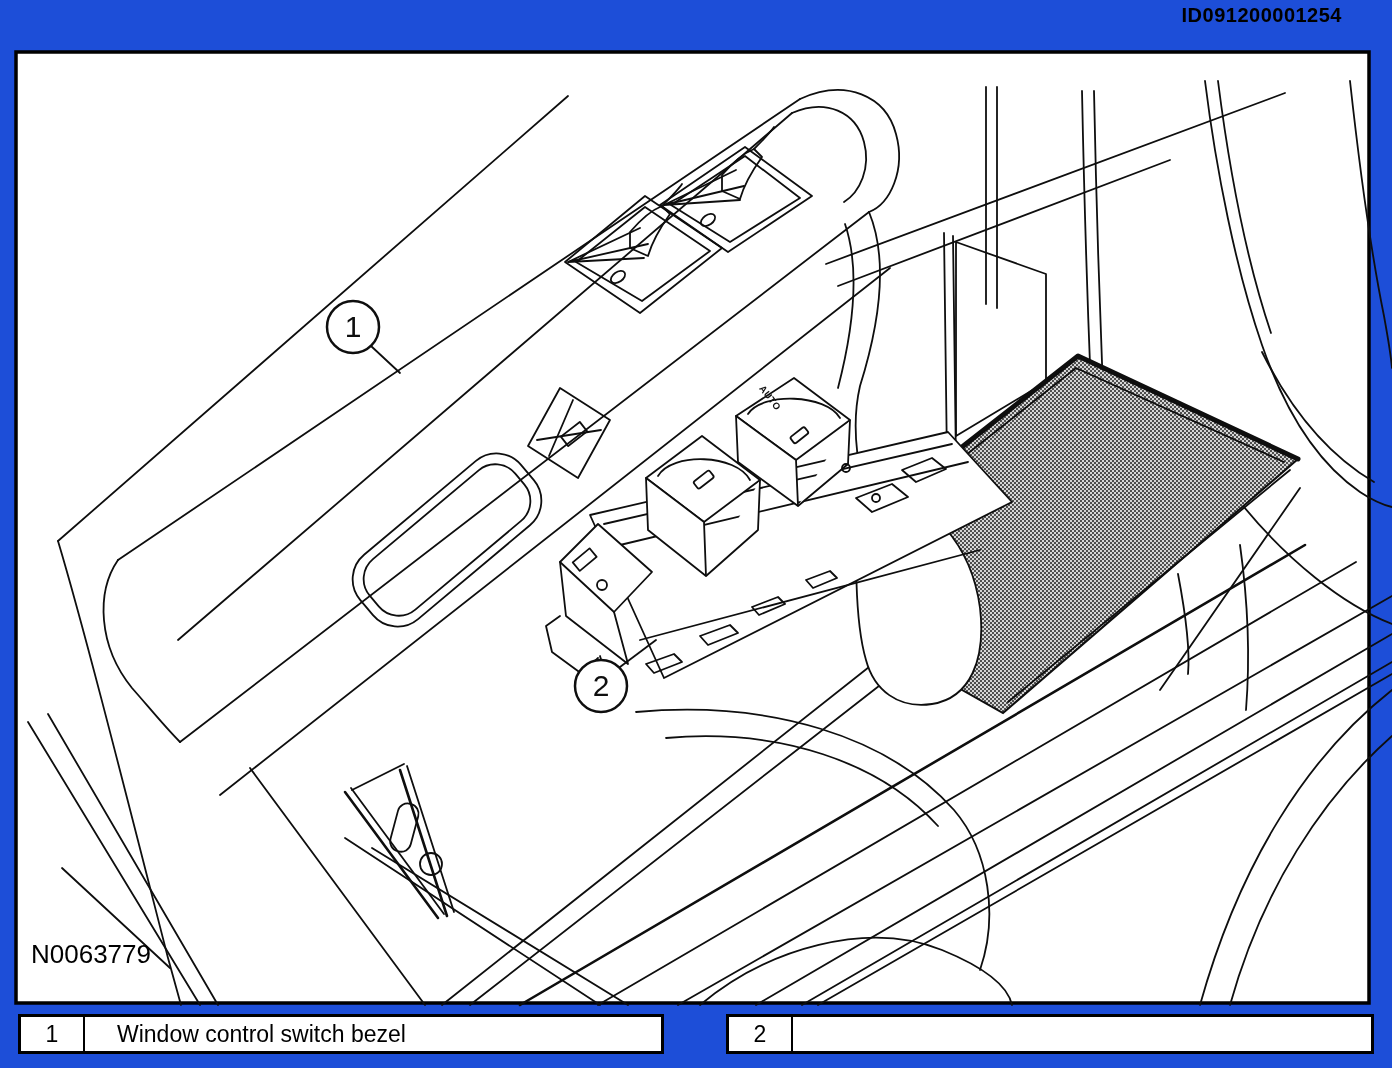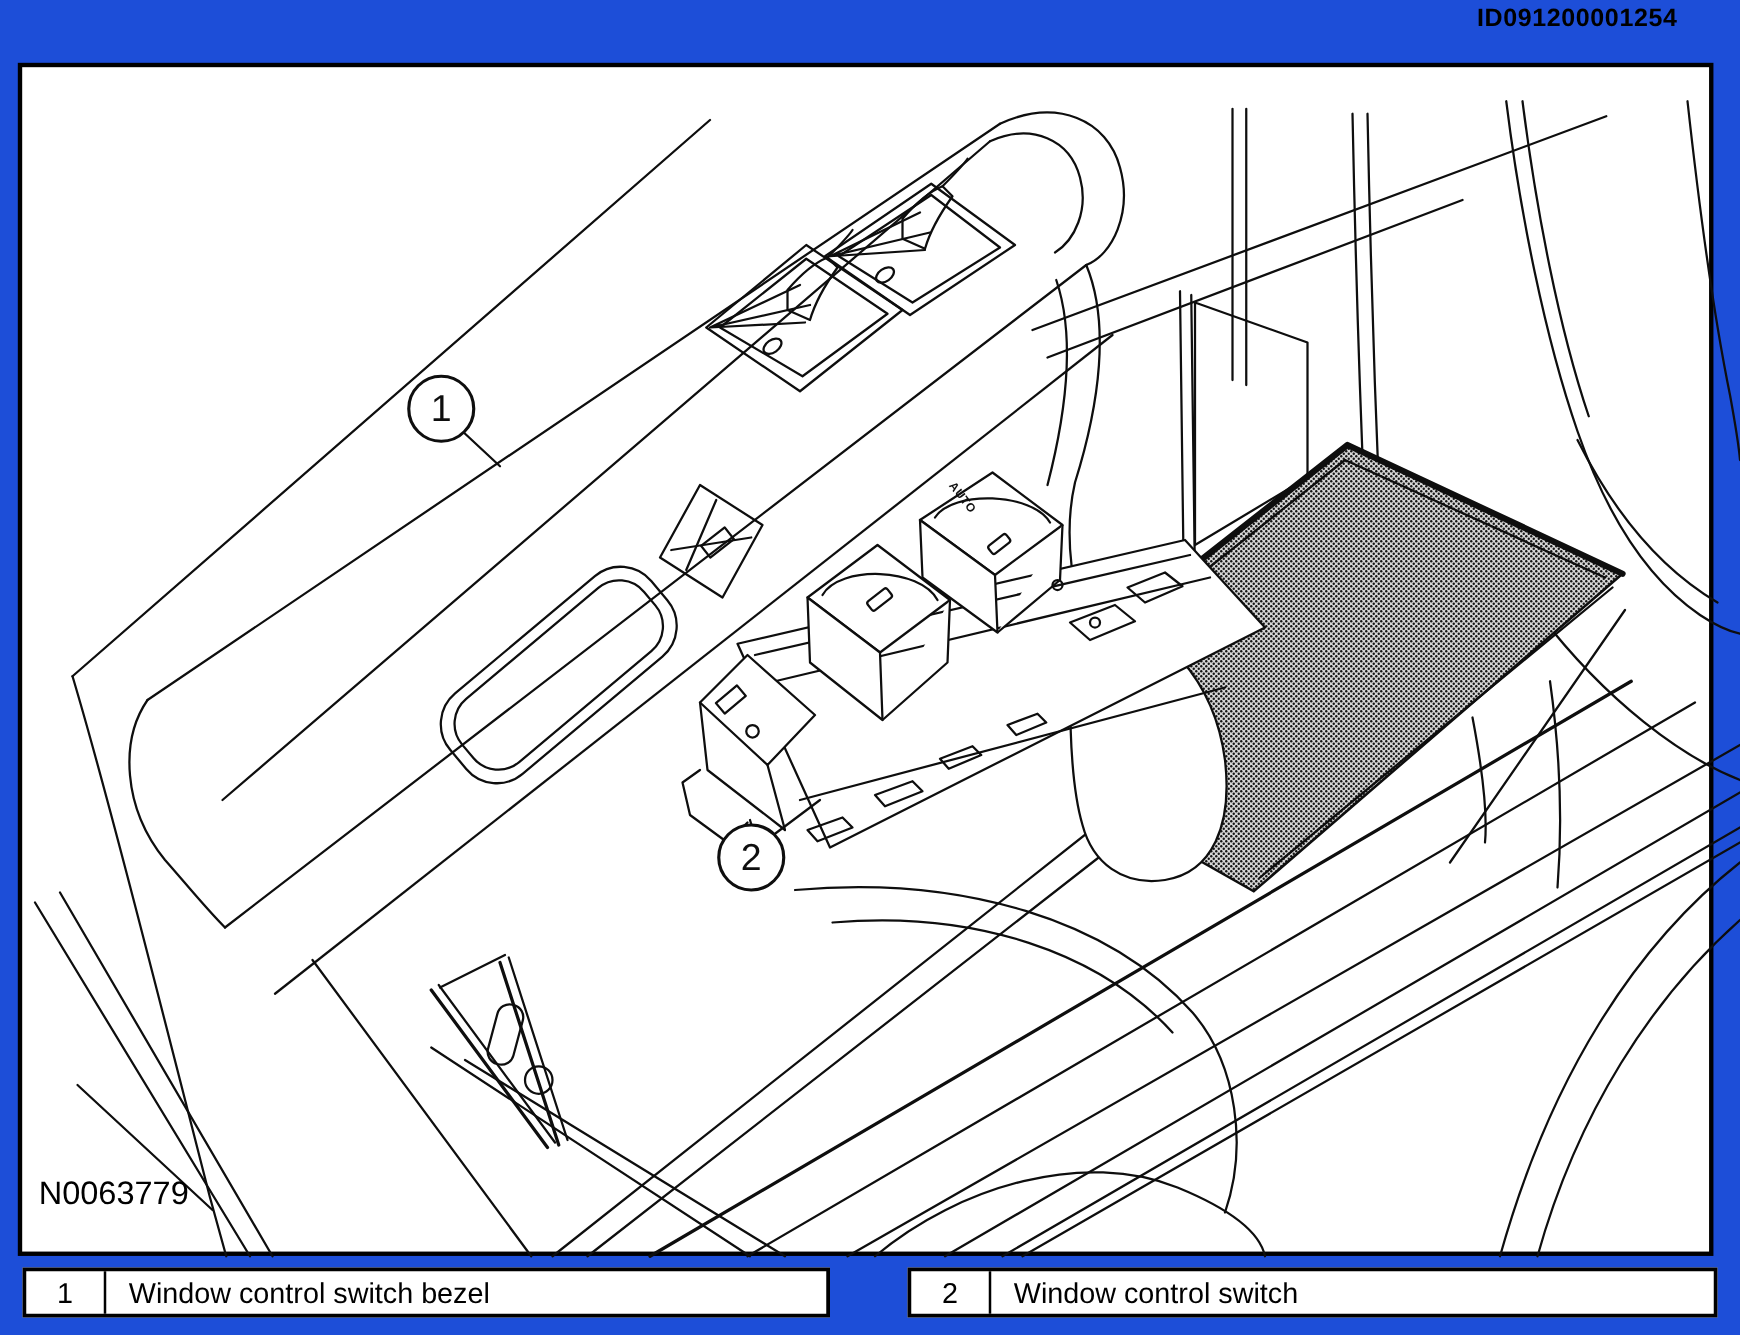--- a/index.html
+++ b/index.html
@@ -65,21 +65,21 @@
     display: flex;
     align-items: center;
     justify-content: center;
     font-size: 23px;
     color: #000;
     flex: none;
   }
   .legend-label {
     display: flex;
     align-items: center;
-    padding-left: 18px;
+    padding-left: 32px;
     font-size: 23px;
     color: #000;
     white-space: nowrap;
   }
   svg .ln  { fill: none; stroke: #0e0e0e; stroke-width: 1.8; stroke-linecap: round; stroke-linejoin: round; }
   svg .ln2 { fill: none; stroke: #0e0e0e; stroke-width: 2.6; stroke-linecap: round; stroke-linejoin: round; }
   svg .thk { fill: none; stroke: #0e0e0e; stroke-width: 5;   stroke-linecap: round; stroke-linejoin: round; }
   svg .wht { fill: #ffffff; stroke: #0e0e0e; stroke-width: 1.8; stroke-linejoin: round; }
   svg .callout-circle { fill: #ffffff; stroke: #0e0e0e; stroke-width: 2.5; }
   svg .callout-num { font-family: "Liberation Sans", sans-serif; font-size: 30px; fill: #0e0e0e; text-anchor: middle; }
@@ -276,17 +276,16 @@
 
   <div class="figure-code">N0063779</div>
 
   <div class="legend">
     <div class="legend-table t1">
       <div class="legend-num">1</div>
       <div class="legend-label">Window control switch bezel</div>
     </div>
     <div class="legend-table t2">
       <div class="legend-num">2</div>
-      <div class="legend-label">Window control switch</div>
     </div>
   </div>
 
 </div>
 
 </body></html>

